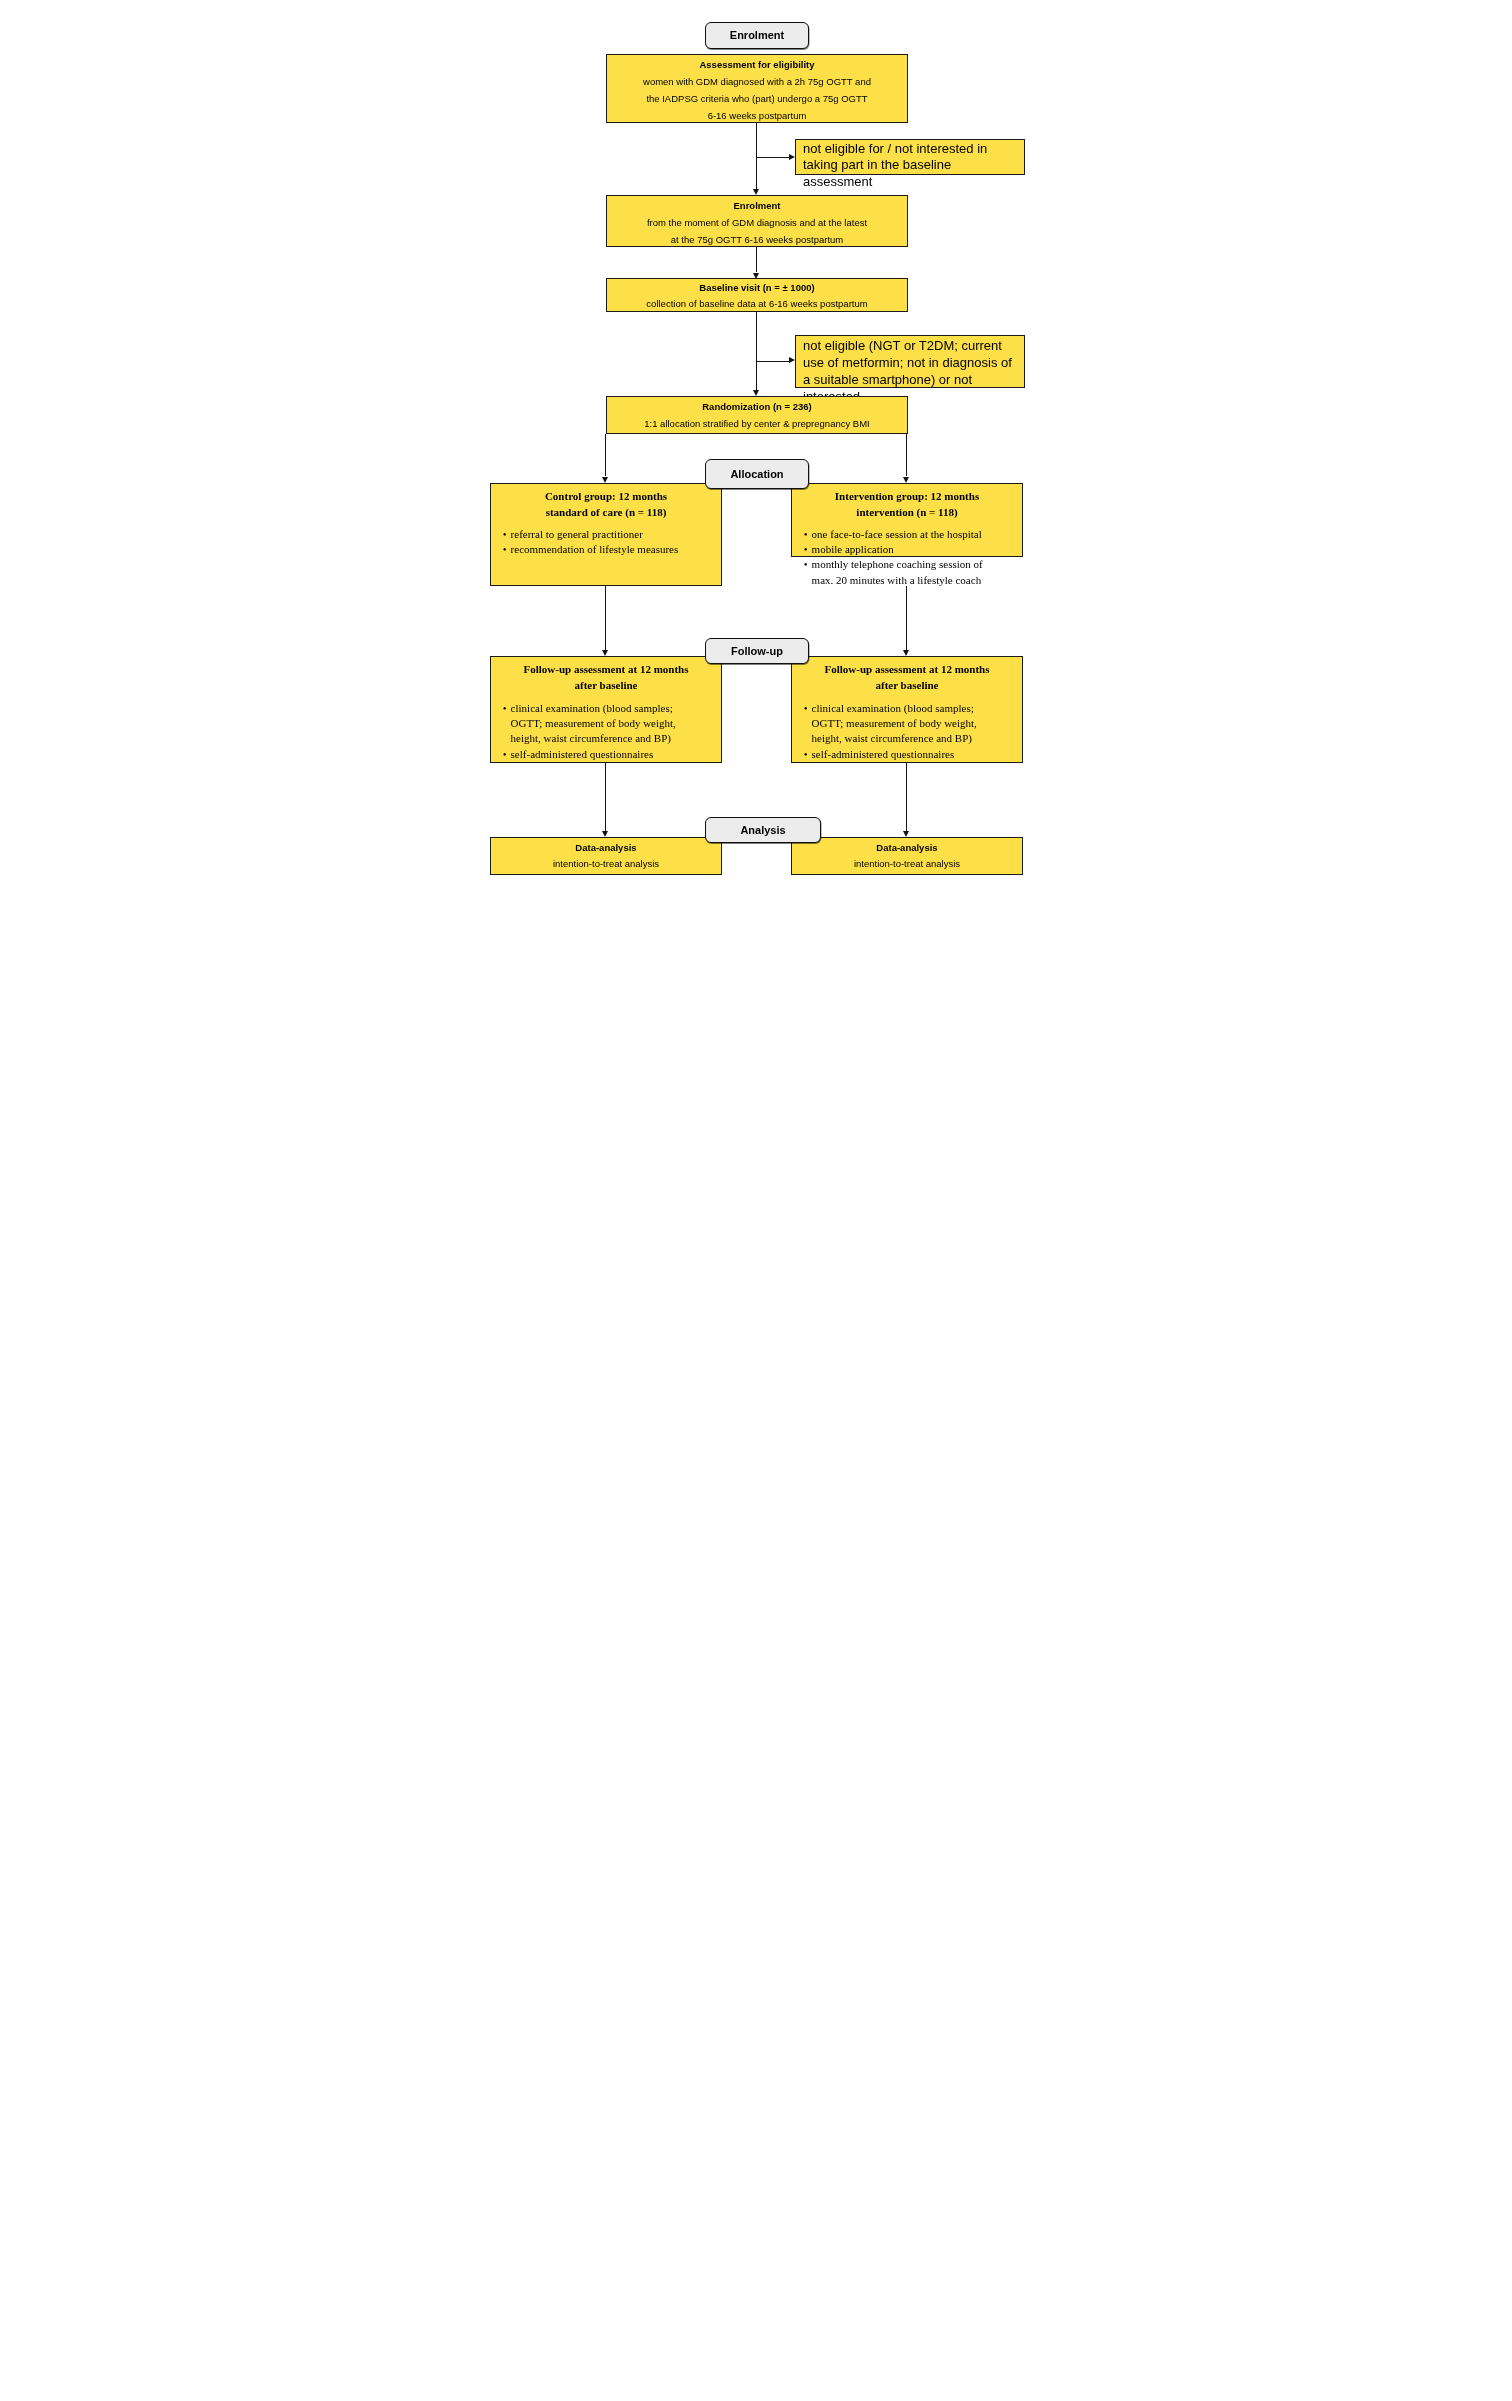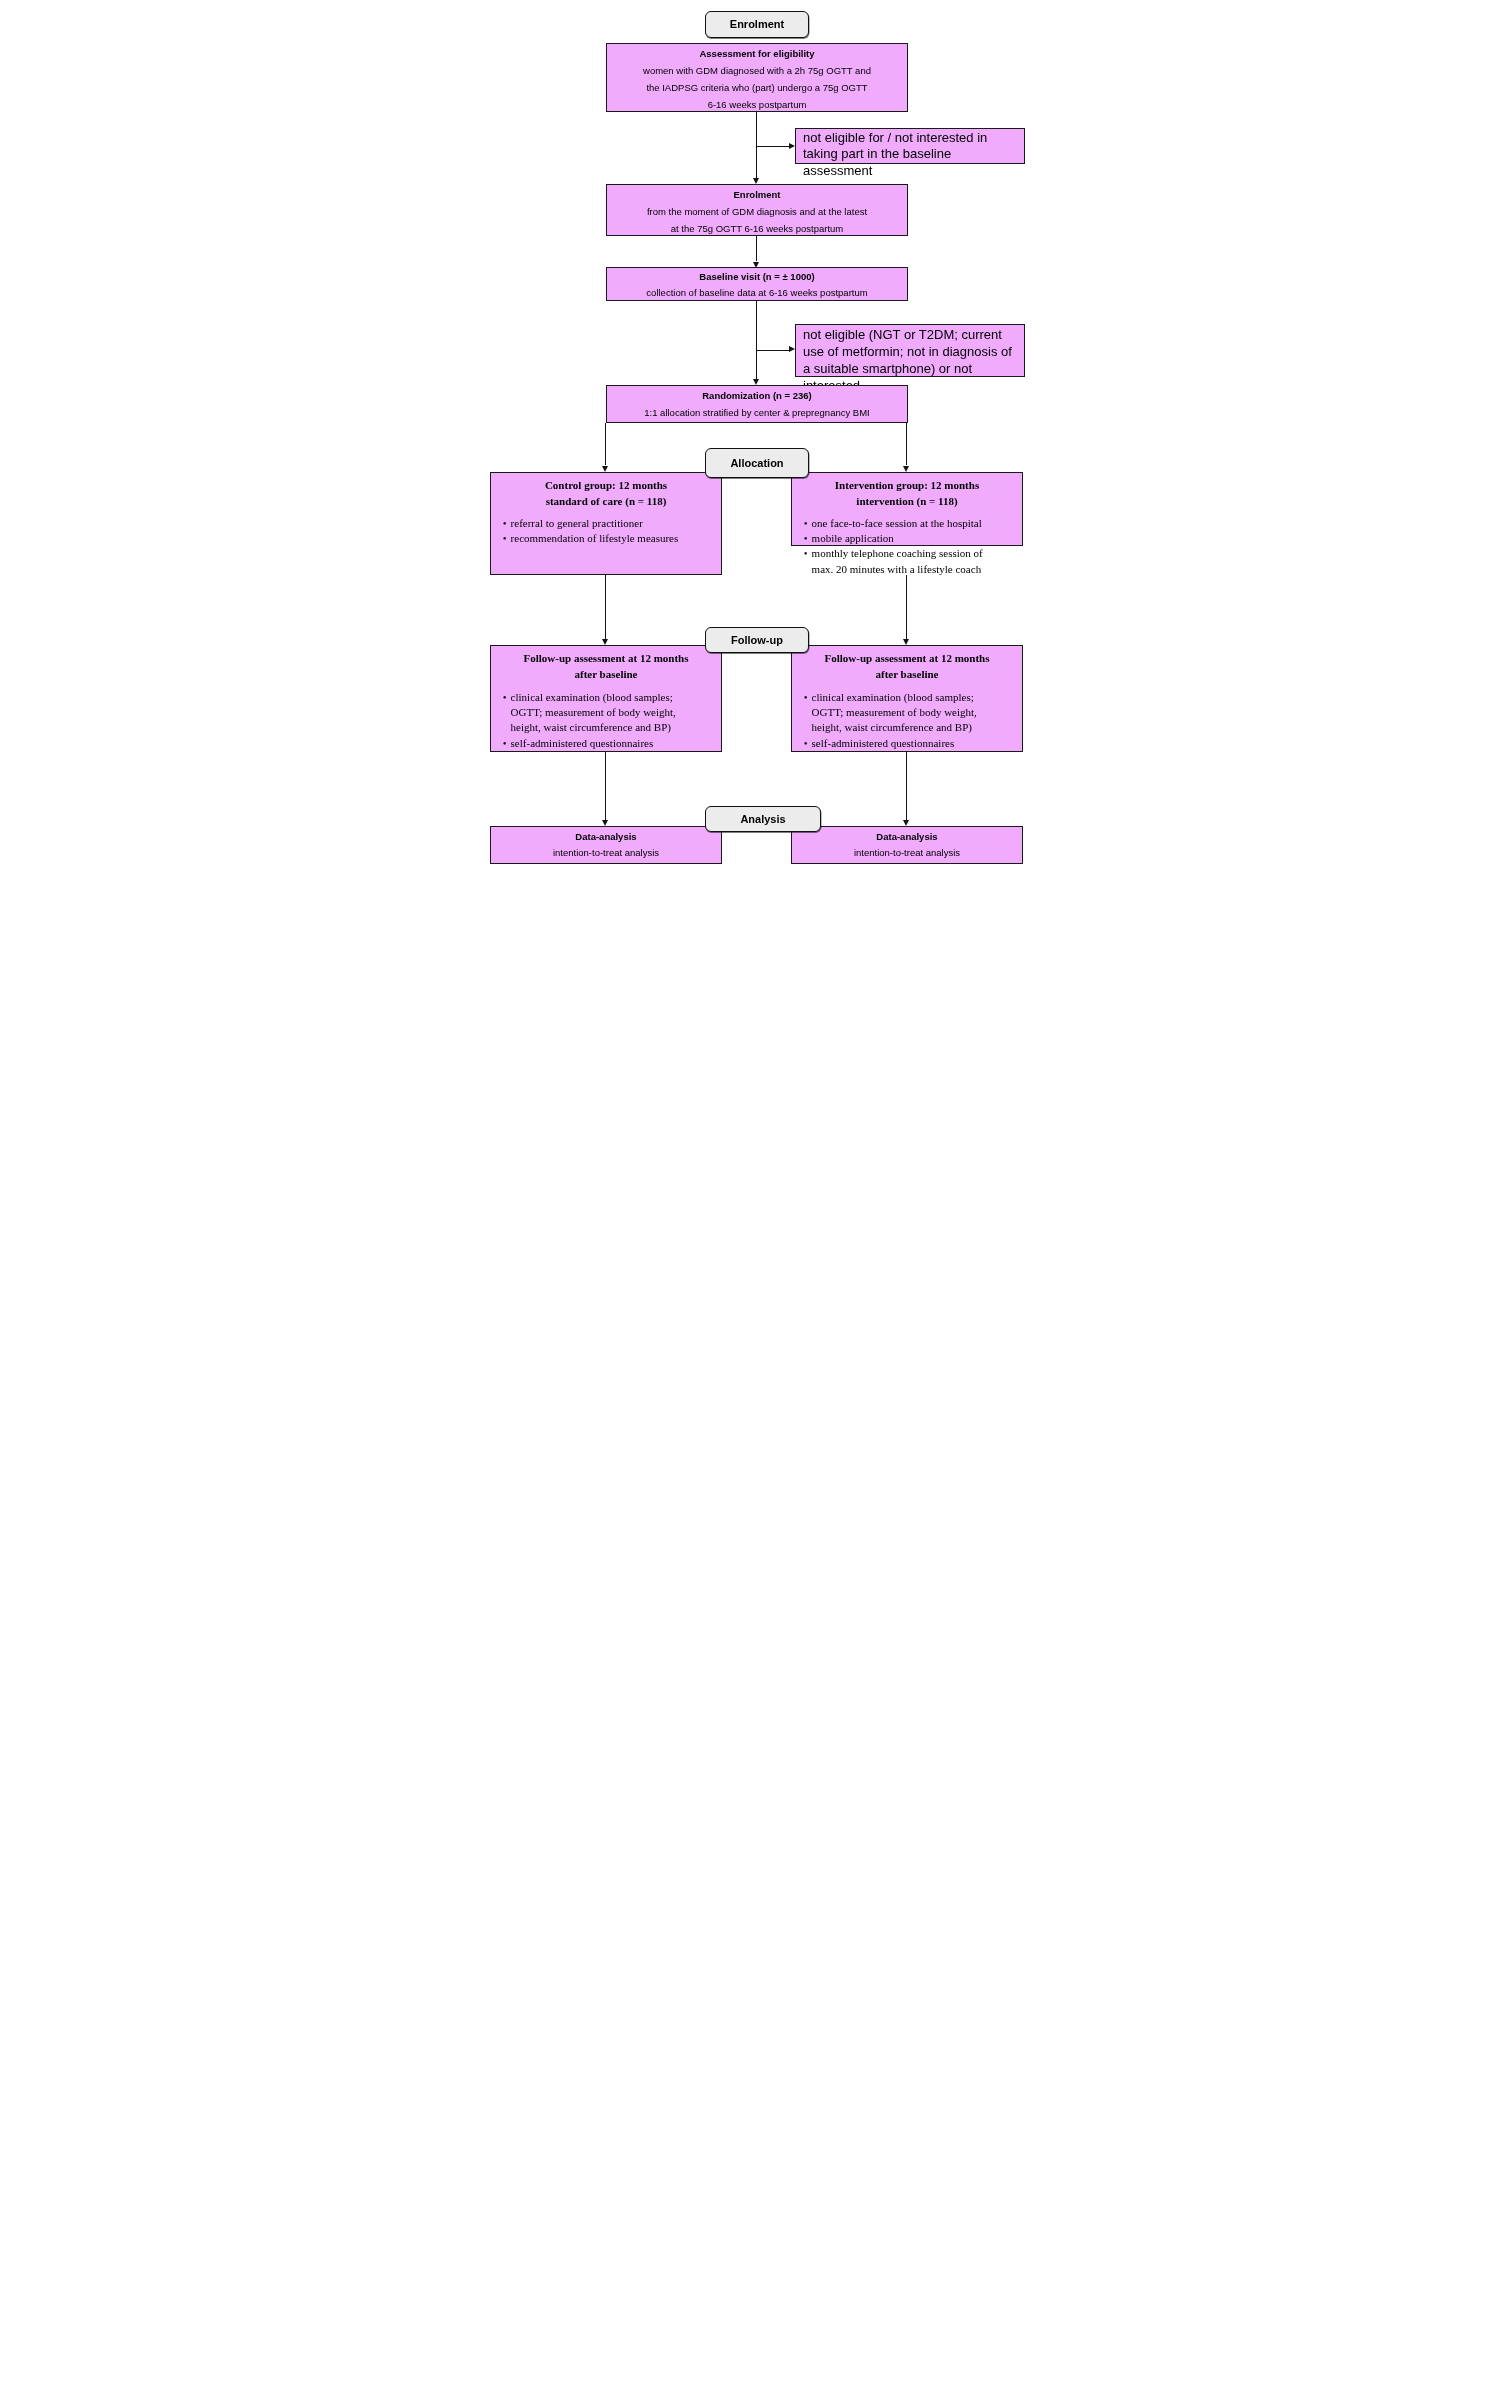--- a/index.html
+++ b/index.html
@@ -1,20 +1,20 @@
 <!DOCTYPE html>
 <html style="font-size:8.7px"><head>
 <meta charset="utf-8">
 <style>
   html,body{margin:0;padding:0;background:#ffffff;}
   body{font-family:"Liberation Sans", sans-serif; color:#000;}
-  .canvas{position:relative;width:544px;height:865px;margin:4px auto;background:#ffffff;overflow:hidden;}
+  .canvas{position:relative;width:544px;height:865px;margin:15px auto;background:#ffffff;overflow:hidden;}
 
   
-  .box{position:absolute;background:#f0abfc;border:1.1px solid #1a1a1a;box-sizing:border-box;z-index:1;}
+  .box{position:absolute;background:#fde047;border:1.1px solid #1a1a1a;box-sizing:border-box;z-index:1;}
   .tcenter{text-align:center;}
   .bt{font-weight:bold;}
   .fs-c{font-size:9.5px;line-height:17px;}
   .lh29{line-height:16px;}
   .side{font-size:13px;line-height:17px;padding:1.1px 7px;}
   .grp{font-size:11px;padding:4.4px 7.6px 0 7.6px;font-family:Liberation Serif, serif;}
   .grp .ttl{font-weight:bold;text-align:center;line-height:16px;}
   .bullets{margin-top:6.5px;}
   .fu .bullets{margin-top:7.6px;}
   .bul{display:flex;line-height:15.2px;text-align:left;}

